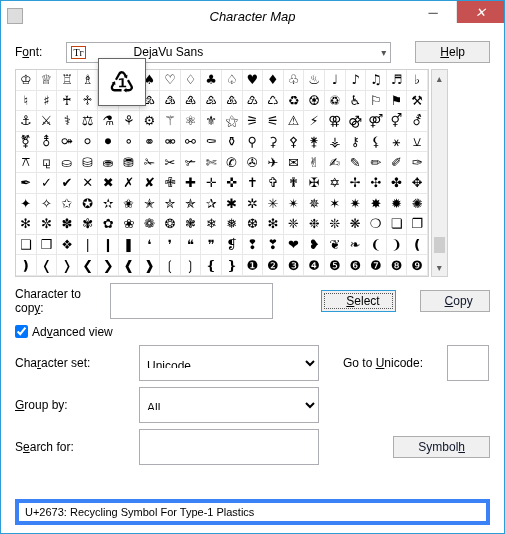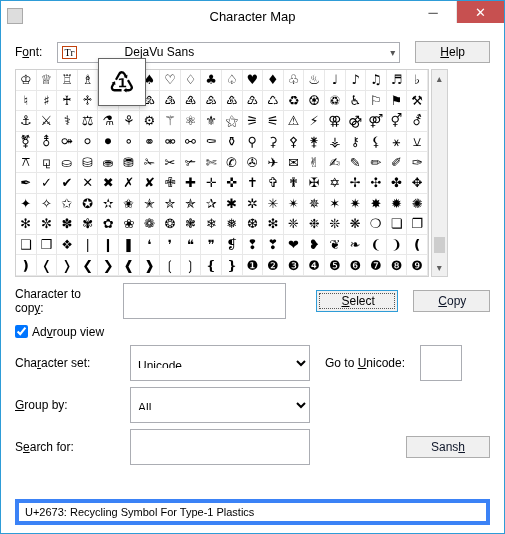--- a/index.html
+++ b/index.html
@@ -18,20 +18,21 @@
     display: flex;
     flex-direction: column;
   }
   .titlebar {
     height: 30px;
     background: #fff;
     display: flex;
     align-items: center;
     position: relative;
     flex-shrink: 0;
+    font-style: italic;
   }
   .titlebar .app-icon {
     width: 16px; height: 16px;
     margin-left: 6px;
     background: #ddd;
     border: 1px solid #aaa;
   }
   .titlebar .title {
     position: absolute;
     left: 0; right: 0;
@@ -63,21 +64,21 @@
     width: 48px;
   }
   .content {
     flex: 1;
     padding: 10px 14px 8px 14px;
     display: flex;
     flex-direction: column;
     gap: 6px;
     overflow: hidden;
   }
-  .row { display: flex; align-items: center; gap: 15px; }
+  .row { display: flex; align-items: center; gap: 24px; }
   .lbl { color: #000; }
   .ul { text-decoration: underline; }
   select, input[type=text] {
     font: inherit;
     border: 1px solid #abadb3;
     background: #fff;
     height: 36px;
     padding: 12px 3px;
   }
   .font-select { flex: 1; display: flex; align-items: center; border:1px solid #abadb3; height:21px; background:#fff; padding:0 4px; position:relative;}
@@ -397,38 +398,38 @@
     <div class="row">
       <span class="lbl"><span>Character to cop</span><span class="ul">y</span><span>:</span></span>
       <input type="text" style="flex: 1 1 0%; max-width: 170px;" value="">
       <span class="spacer"></span>
       <button class="btn focus"><span class="ul">S</span><span>elect</span></button>
       <button class="btn" disabled=""><span class="ul">C</span><span>opy</span></button>
     </div>
 
     <div class="checkbox-row">
       <input type="checkbox" id="adv" checked="" style="">
-      <label for="adv"><span>Ad</span><span class="ul">v</span><span>roup view</span></label>
+      <label for="adv"><span>Ad</span><span class="ul">v</span><span>anced view</span></label>
     </div>
 
     <div class="row wide">
       <span class="lbl" style="width:100px"><span>Cha</span><span class="ul">r</span><span>acter set:</span></span>
       <select><option>Unicode</option></select>
       <span class="lbl"><span>Go to </span><span class="ul">U</span><span>nicode:</span></span>
       <input type="text" style="width: 42px;" value="">
     </div>
 
     <div class="row wide">
       <span class="lbl" style="width:100px"><span class="ul">G</span><span>roup by:</span></span>
       <select><option>All</option></select>
     </div>
 
     <div class="row wide">
       <span class="lbl" style="width:100px"><span>S</span><span class="ul">e</span><span>arch for:</span></span>
       <input type="text" style="width: 180px;" value="">
       <span class="spacer"></span>
-      <button class="btn" disabled=""><span>Sans</span><span class="ul">h</span></button>
+      <button class="btn" disabled=""><span>Symbol</span><span class="ul">h</span></button>
     </div>
 
     <div class="status">U+2673: Recycling Symbol For Type-1 Plastics</div>
 
   </div>
 </div>
 
 </body></html>

